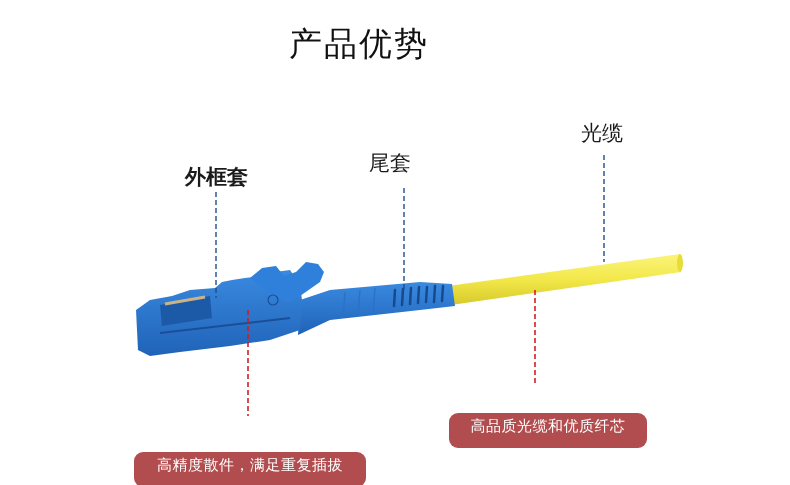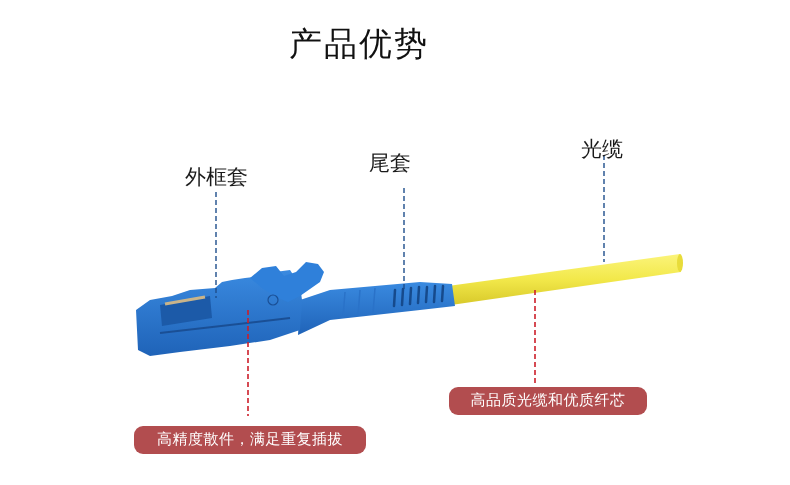--- a/index.html
+++ b/index.html
@@ -32,29 +32,30 @@
     }
     .illustration {
       position: absolute;
       left: 0;
       top: 0;
       width: 790px;
       height: 485px;
     }
     .badge {
       position: absolute;
-      height: 28px;
+      height: 35px;
       line-height: 26px;
       border-radius: 9px;
       background: #b24d4f;
       color: #ffffff;
       font-size: 15px;
       text-align: center;
       white-space: nowrap;
       letter-spacing: 0.5px;
+      margin-top: 26px;
     }
   </style>
 </head>
 <body>
 
 <div class="page-title">产品优势</div>
 
 <svg class="illustration" viewBox="0 0 790 485" xmlns="http://www.w3.org/2000/svg">
   <defs>
     <linearGradient id="cableGrad" x1="0" y1="0" x2="0" y2="1">
@@ -109,18 +110,18 @@
     <line x1="404" y1="188" x2="404" y2="290"></line>
     <line x1="604" y1="155" x2="604" y2="262"></line>
   </g>
 
   <g stroke="#cc1f2a" stroke-width="1.6" stroke-dasharray="5,3">
     <line x1="248" y1="310" x2="248" y2="416"></line>
     <line x1="535" y1="290" x2="535" y2="383"></line>
   </g>
 </svg>
 
-<div class="part-label" style="left:185px; top:163px;">外框套</div>
+<div class="part-label" style="left:185px; top:163px;font-weight:bold;">外框套</div>
 <div class="part-label" style="left:369px; top:149px;">尾套</div>
-<div class="part-label" style="left:581px; top:135px;">光缆</div>
+<div class="part-label" style="left:581px; top:119px;">光缆</div>
 
 <div class="badge" style="left:134px; top:426px; width:232px;">高精度散件，满足重复插拔</div>
 <div class="badge" style="left:449px; top:387px; width:198px;">高品质光缆和优质纤芯</div>
 
 </body></html>

